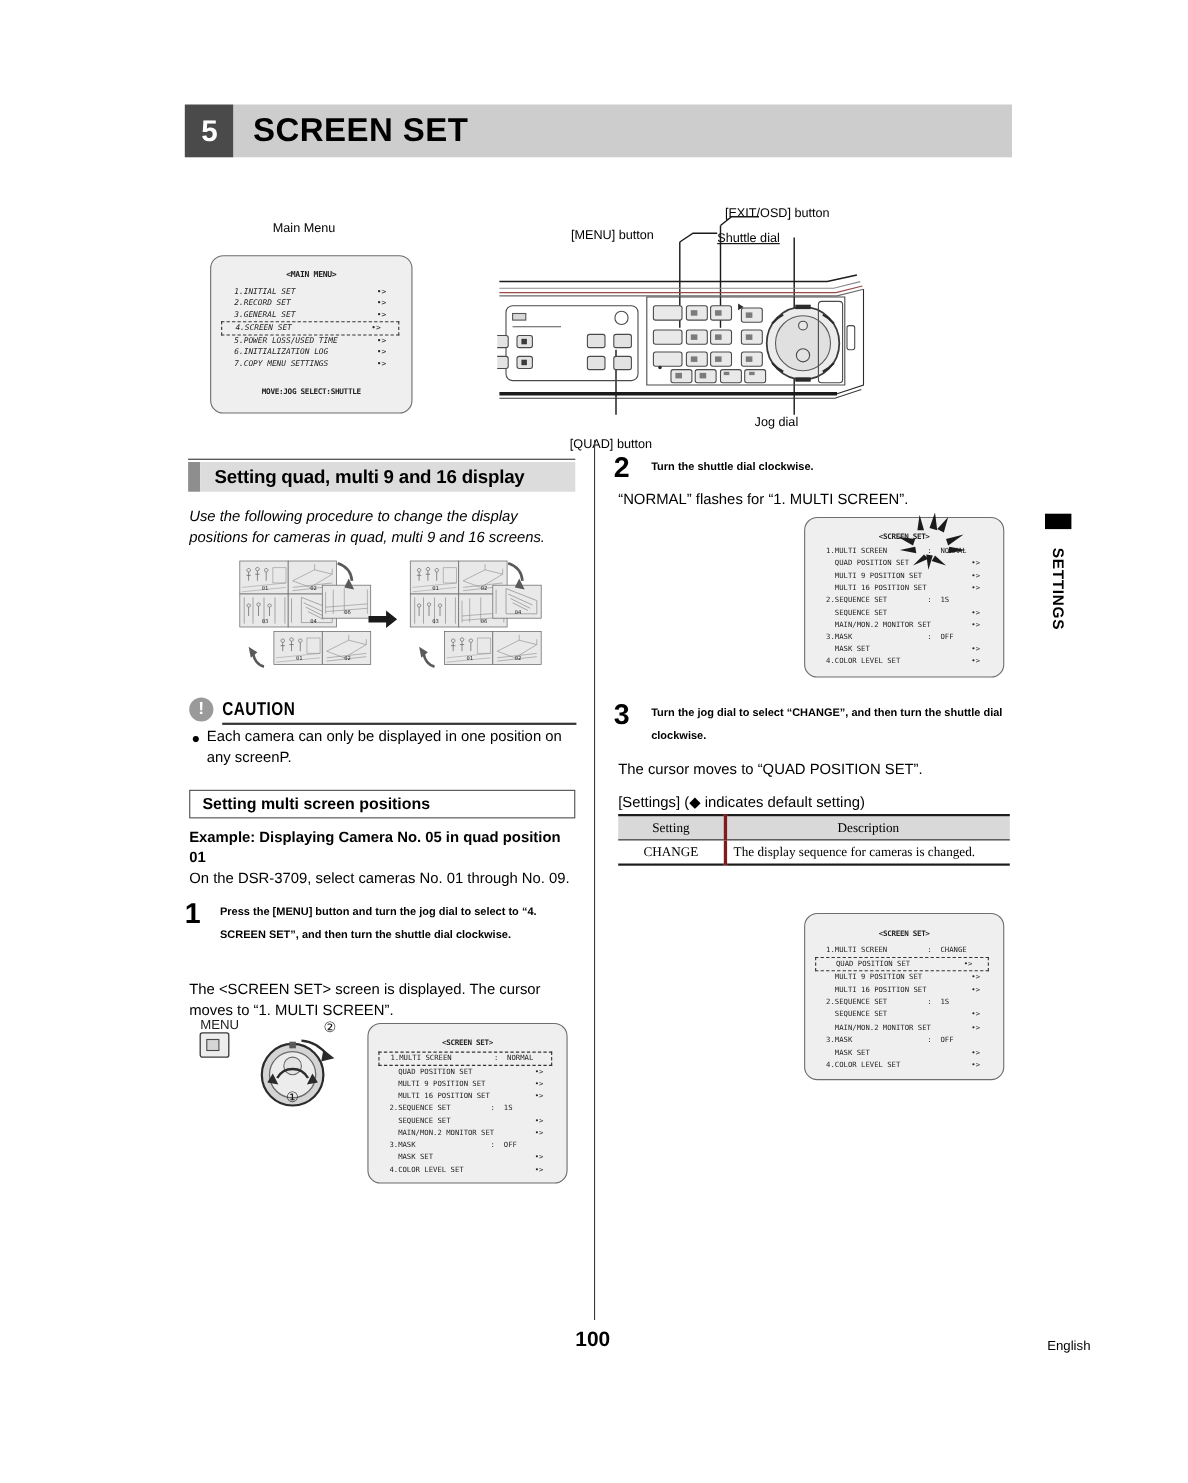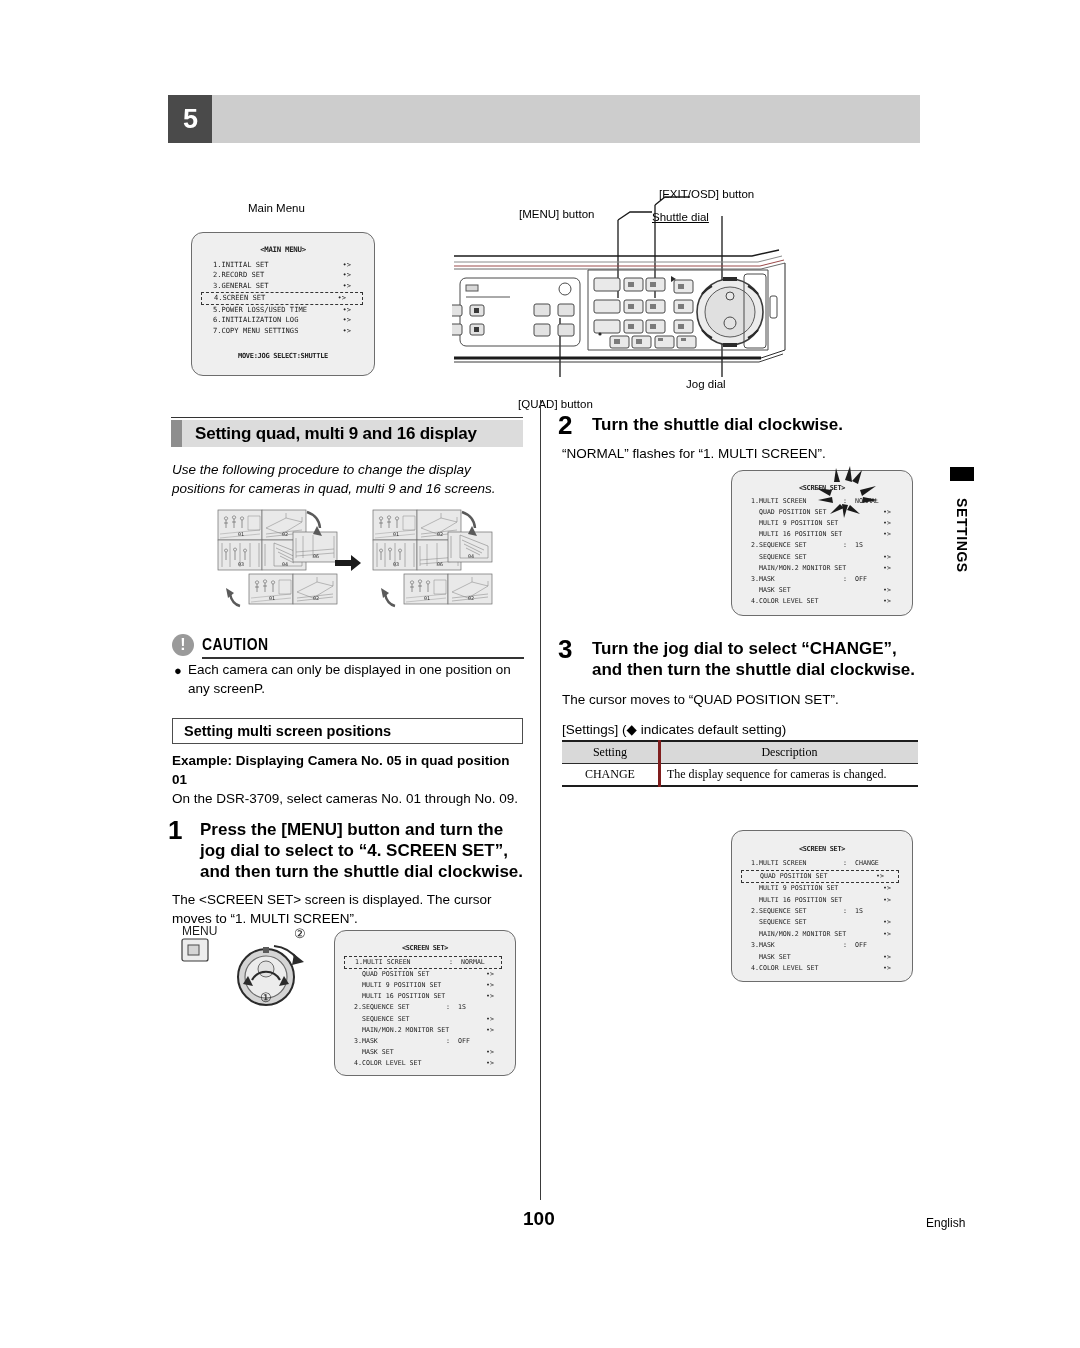--- a/index.html
+++ b/index.html
@@ -73,21 +73,21 @@
 
   
   .box-head{
     position:absolute;border:1.1px solid #4d4d4d;background:#fff;
     box-sizing:border-box;display:flex;align-items:center;
   }
   .box-head span{font-size:14.5px;font-weight:bold;padding-left:11px;}
 
   
   .step-num{position:absolute;font-size:26px;font-weight:bold;}
-  .step-title{position:absolute;font-size:17px;font-weight:bold;line-height:21px;}
+  .step-title{position:absolute;font-size:10px;font-weight:bold;line-height:21px;}
 
   
   .set-table{position:absolute;border-collapse:collapse;font-size:12px;}
   .set-table td,.set-table th{
     border-left:3px solid #7f1d1d;border-right:0;padding:3px 6px;font-weight:normal;
   }
   .set-table tr.hdr td{background:#d9d9d9;text-align:center;
     border-top:2px solid #1d1d1d;border-bottom:1px solid #2b2b2b;}
   .set-table tr.dat td{border-bottom:1px solid #2b2b2b;}
   .set-table tr.last td{border-bottom:2px solid #1d1d1d;}
@@ -100,28 +100,29 @@
   
   #side-tab-bar{left:950px;top:467px;width:24px;height:14px;background:#000;}
   #side-tab-text{
     left:950px;top:483px;width:24px;height:104px;color:#000;font-size:14px;
     font-weight:bold;letter-spacing:.6px;writing-mode:vertical-rl;
     display:flex;align-items:center;justify-content:center;
   }
 
   
   #page-number{left:523px;top:1208px;font-size:19px;font-weight:bold;}
-  #footer-lang{left:926px;top:1216px;font-size:12px;}
+  #footer-lang{left:952px;top:1216px;font-size:12px;}
 </style>
 </head>
 <body>
 
 <div class="abs" id="chapter-header">
   <div id="chapter-bar"></div>
   <div id="chapter-num">5</div>
+  <div id="chapter-title">SCREEN SET</div>
 </div>
 
 <div class="abs callout" style="left:248px;top:202px;">Main Menu</div>
 <div class="abs callout" style="left:519px;top:208px;">[MENU] button</div>
 <div class="abs callout" style="left:659px;top:188px;">[EXIT/OSD] button</div>
 <div class="abs callout" style="left:652px;top:211px;text-decoration:underline;">Shuttle dial</div>
 <div class="abs callout" style="left:518px;top:378px;margin-top:20px;">[QUAD] button</div>
 <div class="abs callout" style="left:686px;top:378px;">Jog dial</div>
 
 <svg class="abs" style="left:440px;top:185px;width:420px;height:215px;">
@@ -133,21 +134,21 @@
     <line x1="282" y1="31" x2="282" y2="113"></line>
     <line x1="282" y1="130" x2="282" y2="192"></line>
     <line x1="120" y1="192" x2="120" y2="140"></line>
     <path d="M120,140 L120,133"></path>
   </g>
 </svg>
 
 <div class="abs osd" id="main-menu-osd" style="left:191px;top:232px;width:184px;height:144px;">
   <div class="osd-inner" style="font-size:7.1px;line-height:10.7px;">
     <div class="osd-title" style="margin-top:5px;font-size:7.4px;">&lt;MAIN MENU&gt;</div>
-    <div id="mm-rows" style="margin-top:4px;">
+    <div id="mm-rows" style="margin-top:4px;font-style:italic;">
         <div class="osd-row" style="padding: 0px 0px 0px 14px; position: relative;"><span>1.INITIAL SET</span><span style="position: absolute; right: 16px;">•&gt;</span></div>
         <div class="osd-row" style="padding: 0px 0px 0px 14px; position: relative;"><span>2.RECORD SET</span><span style="position: absolute; right: 16px;">•&gt;</span></div>
         <div class="osd-row" style="padding: 0px 0px 0px 14px; position: relative;"><span>3.GENERAL SET</span><span style="position: absolute; right: 16px;">•&gt;</span></div>
         <div class="osd-row" style="padding: 0px 0px 0px 12px; position: relative; border: 1px dashed rgb(51, 51, 51); margin-left: 2px; margin-right: 4px;"><span>4.SCREEN SET</span><span style="position: absolute; right: 16px;">•&gt;</span></div>
         <div class="osd-row" style="padding: 0px 0px 0px 14px; position: relative;"><span>5.POWER LOSS/USED TIME</span><span style="position: absolute; right: 16px;">•&gt;</span></div>
         <div class="osd-row" style="padding: 0px 0px 0px 14px; position: relative;"><span>6.INITIALIZATION LOG</span><span style="position: absolute; right: 16px;">•&gt;</span></div>
         <div class="osd-row" style="padding: 0px 0px 0px 14px; position: relative;"><span>7.COPY MENU SETTINGS</span><span style="position: absolute; right: 16px;">•&gt;</span></div>
       </div>
     <div class="osd-title" style="position:absolute;left:0;right:0;bottom:6px;font-size:7px;">MOVE:JOG   SELECT:SHUTTLE</div>
   </div>

